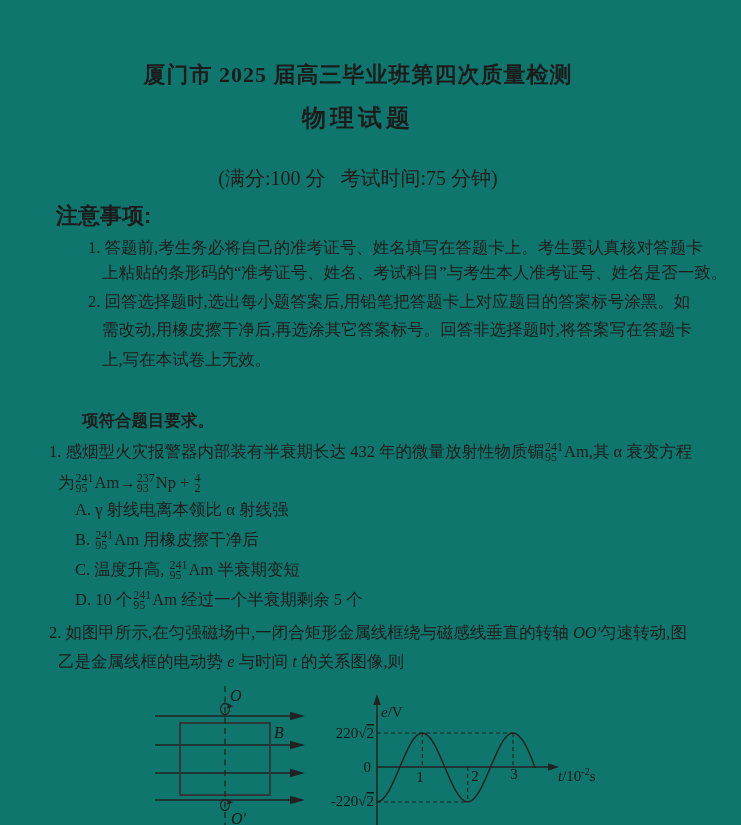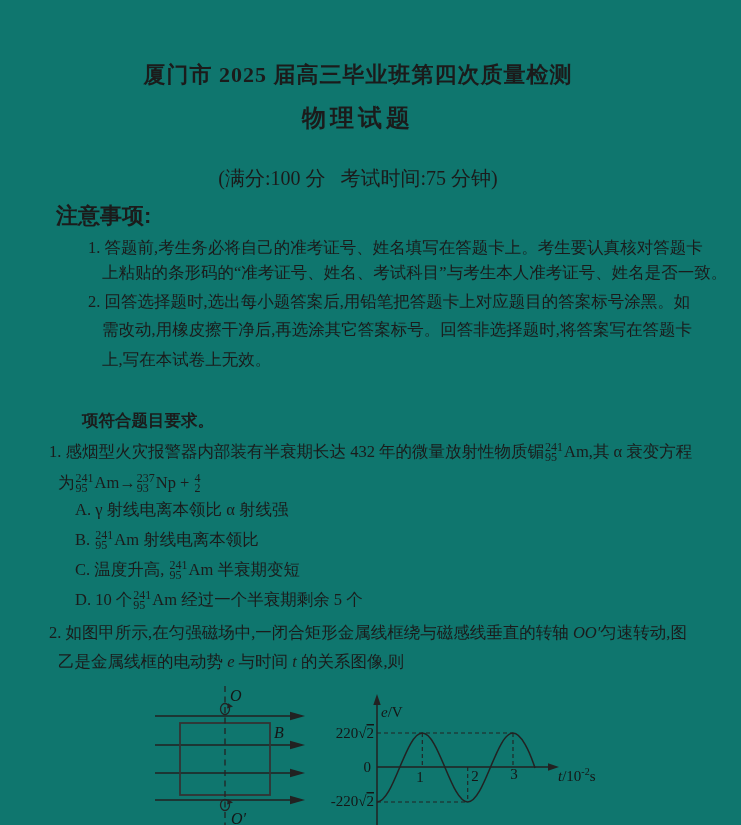--- a/index.html
+++ b/index.html
@@ -42,21 +42,21 @@
   <div class="ln" style="top:348px;left:102px;">上,写在本试卷上无效。</div>
 
   <div class="ln sans" style="top:409px;left:82px;">项符合题目要求。</div>
 
   <div class="ln" style="top:440px;left:49px;"><span>1. 感烟型火灾报警器内部装有半衰期长达 432 年的微量放射性物质镅</span><span class="nuc"><span>241</span><span>95</span></span><span>Am,其 α 衰变方程</span></div>
 
   <div class="ln" style="top:471px;left:58px;"><span>为</span><span class="nuc"><span>241</span><span>95</span></span><span>Am→</span><span class="nuc"><span>237</span><span>93</span></span><span>Np + </span><span class="nuc"><span>4</span><span>2</span></span></div>
 
   <div class="ln" style="top:498px;left:75px;">A. γ 射线电离本领比 α 射线强</div>
 
-  <div class="ln" style="top:528px;left:75px;"><span>B. </span><span class="nuc"><span>241</span><span>95</span></span><span>Am 射线电离本领比</span></div>
+  <div class="ln" style="top:528px;left:75px;"><span>B. </span><span class="nuc"><span>241</span><span>95</span></span><span>Am 用橡皮擦干净后</span></div>
 
   <div class="ln" style="top:558px;left:75px;"><span>C. 温度升高, </span><span class="nuc"><span>241</span><span>95</span></span><span>Am 半衰期变短</span></div>
 
   <div class="ln" style="top:588px;left:75px;"><span>D. 10 个</span><span class="nuc"><span>241</span><span>95</span></span><span>Am 经过一个半衰期剩余 5 个</span></div>
 
   <div class="ln" style="top:621px;left:49px;"><span>2. 如图甲所示,在匀强磁场中,一闭合矩形金属线框绕与磁感线垂直的转轴 </span><i>OO′</i><span>匀速转动,图</span></div>
   <div class="ln" style="top:650px;left:58px;"><span>乙是金属线框的电动势 </span><i>e</i><span> 与时间 </span><i>t</i><span> 的关系图像,则</span></div>
 
   <svg style="left:140px;top:685px;" width="200" height="140" viewBox="0 0 200 140">
     <g stroke="#222" stroke-width="1.6" fill="none">

